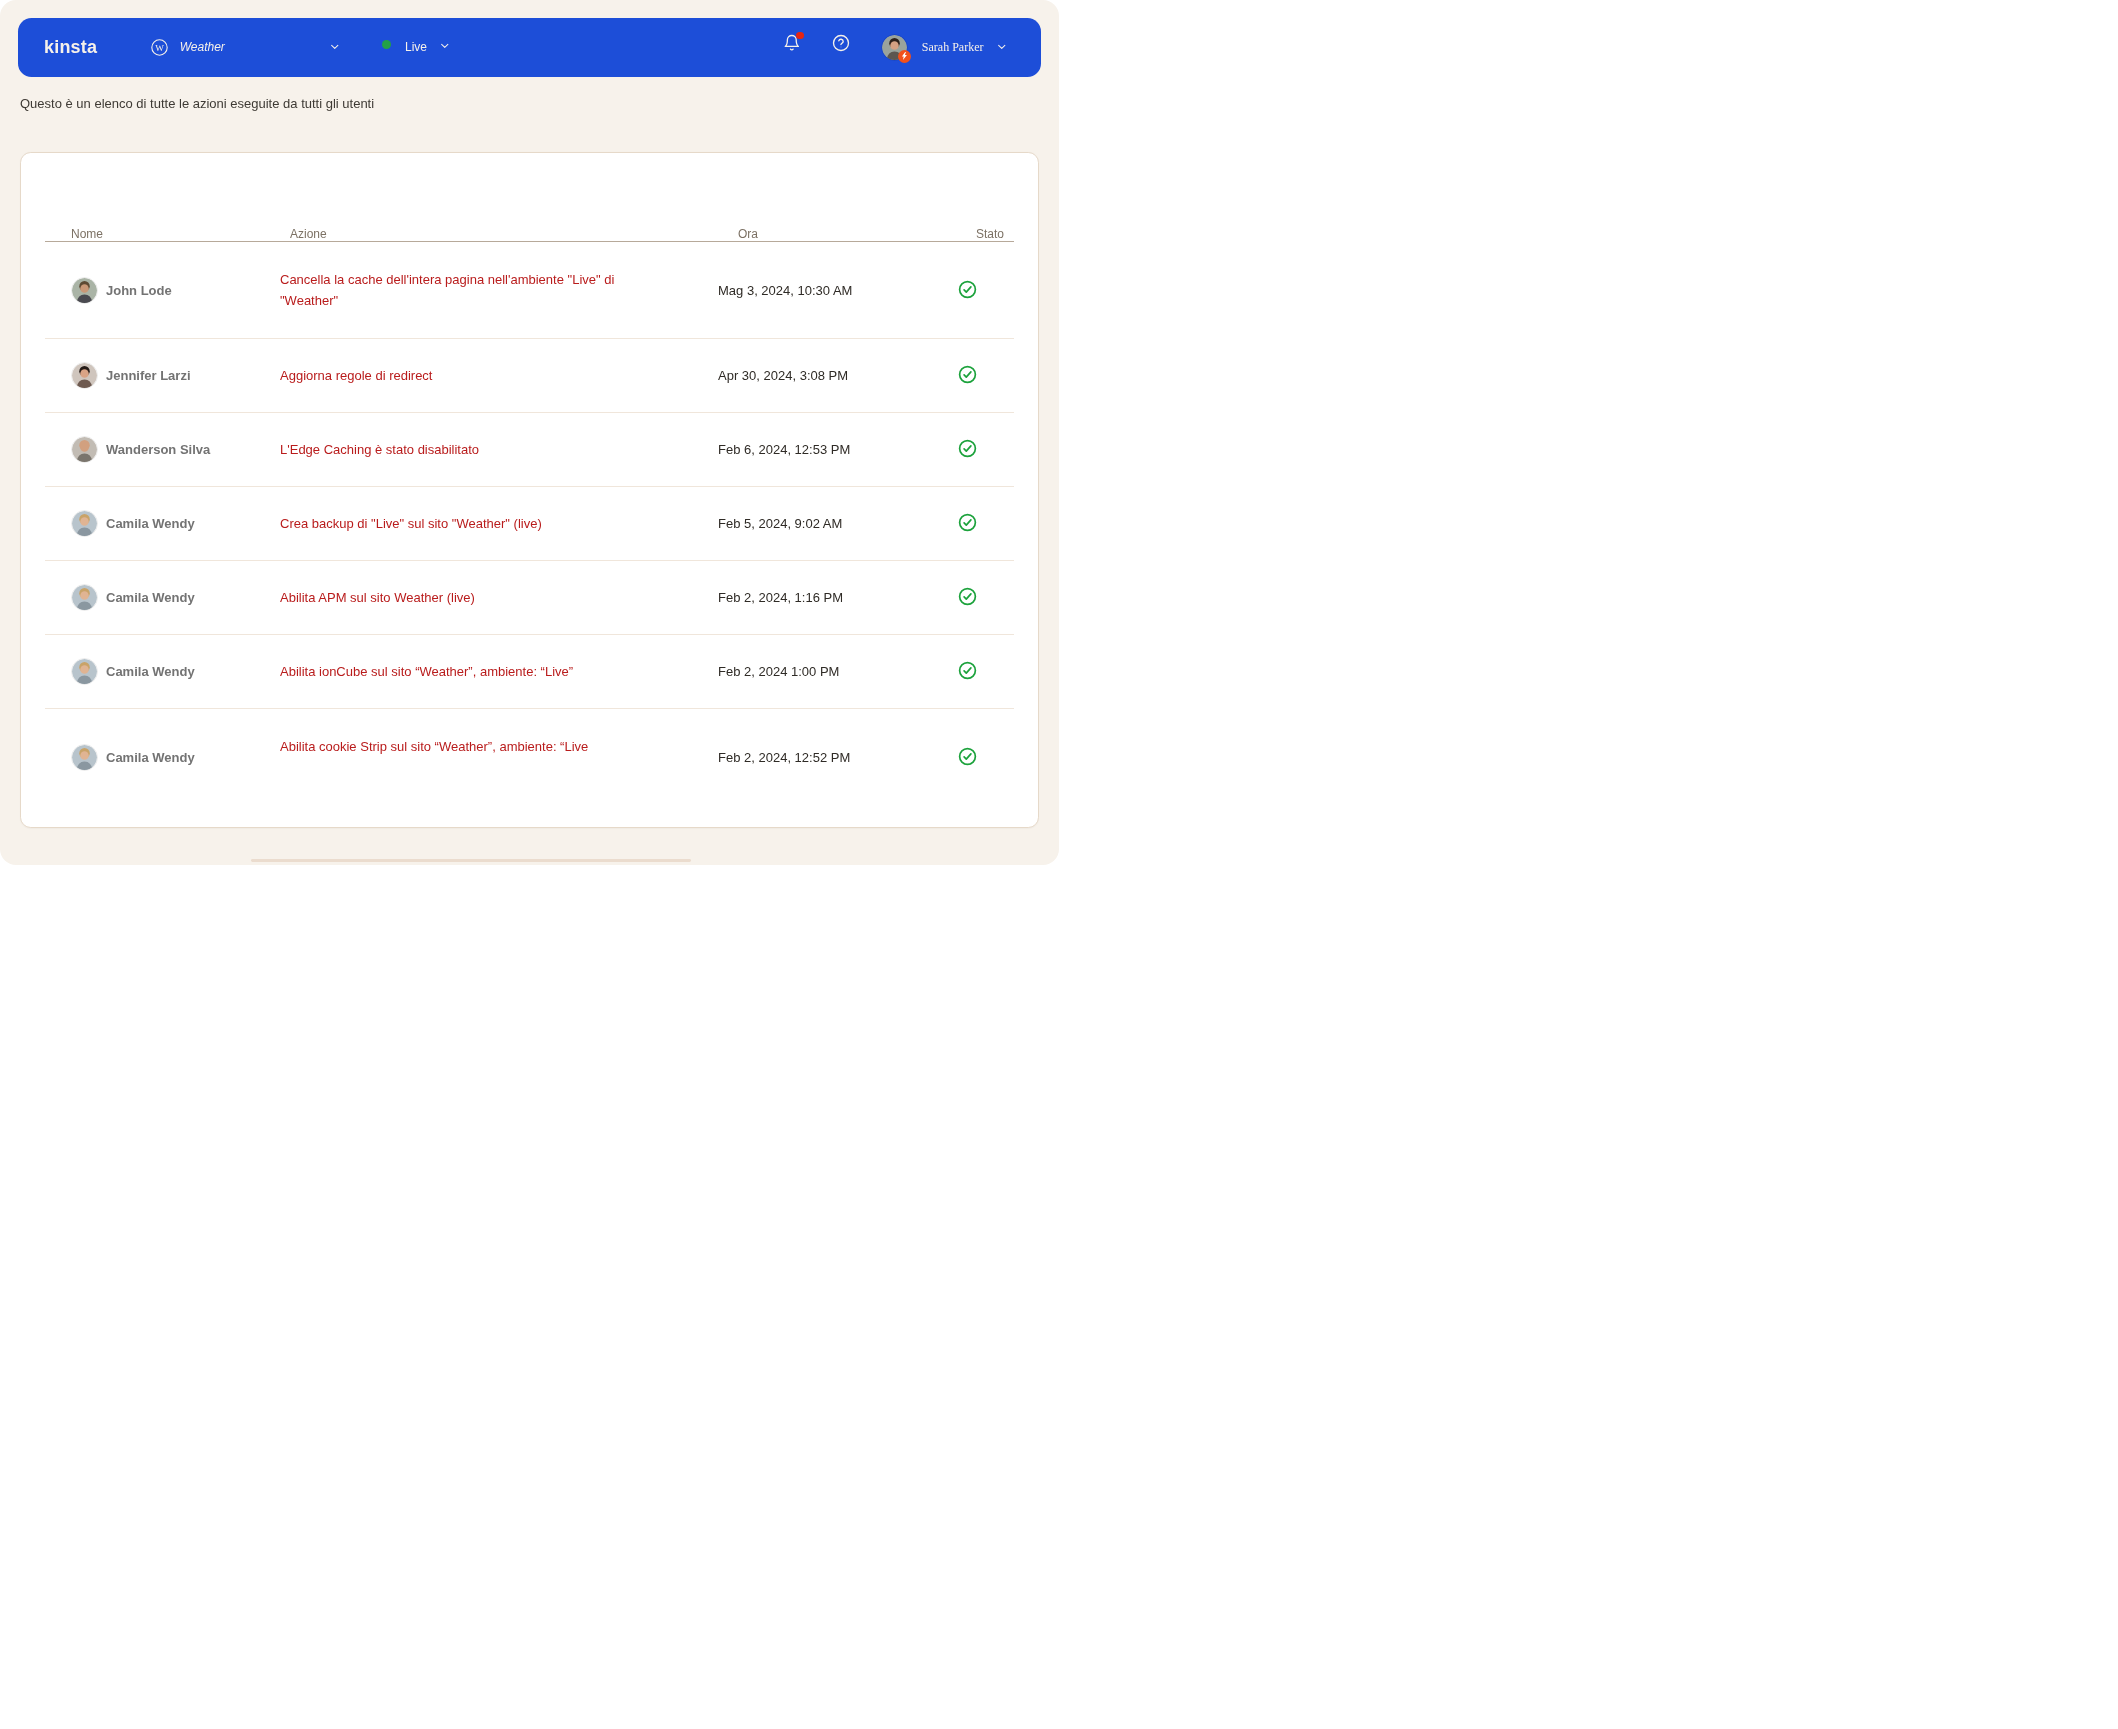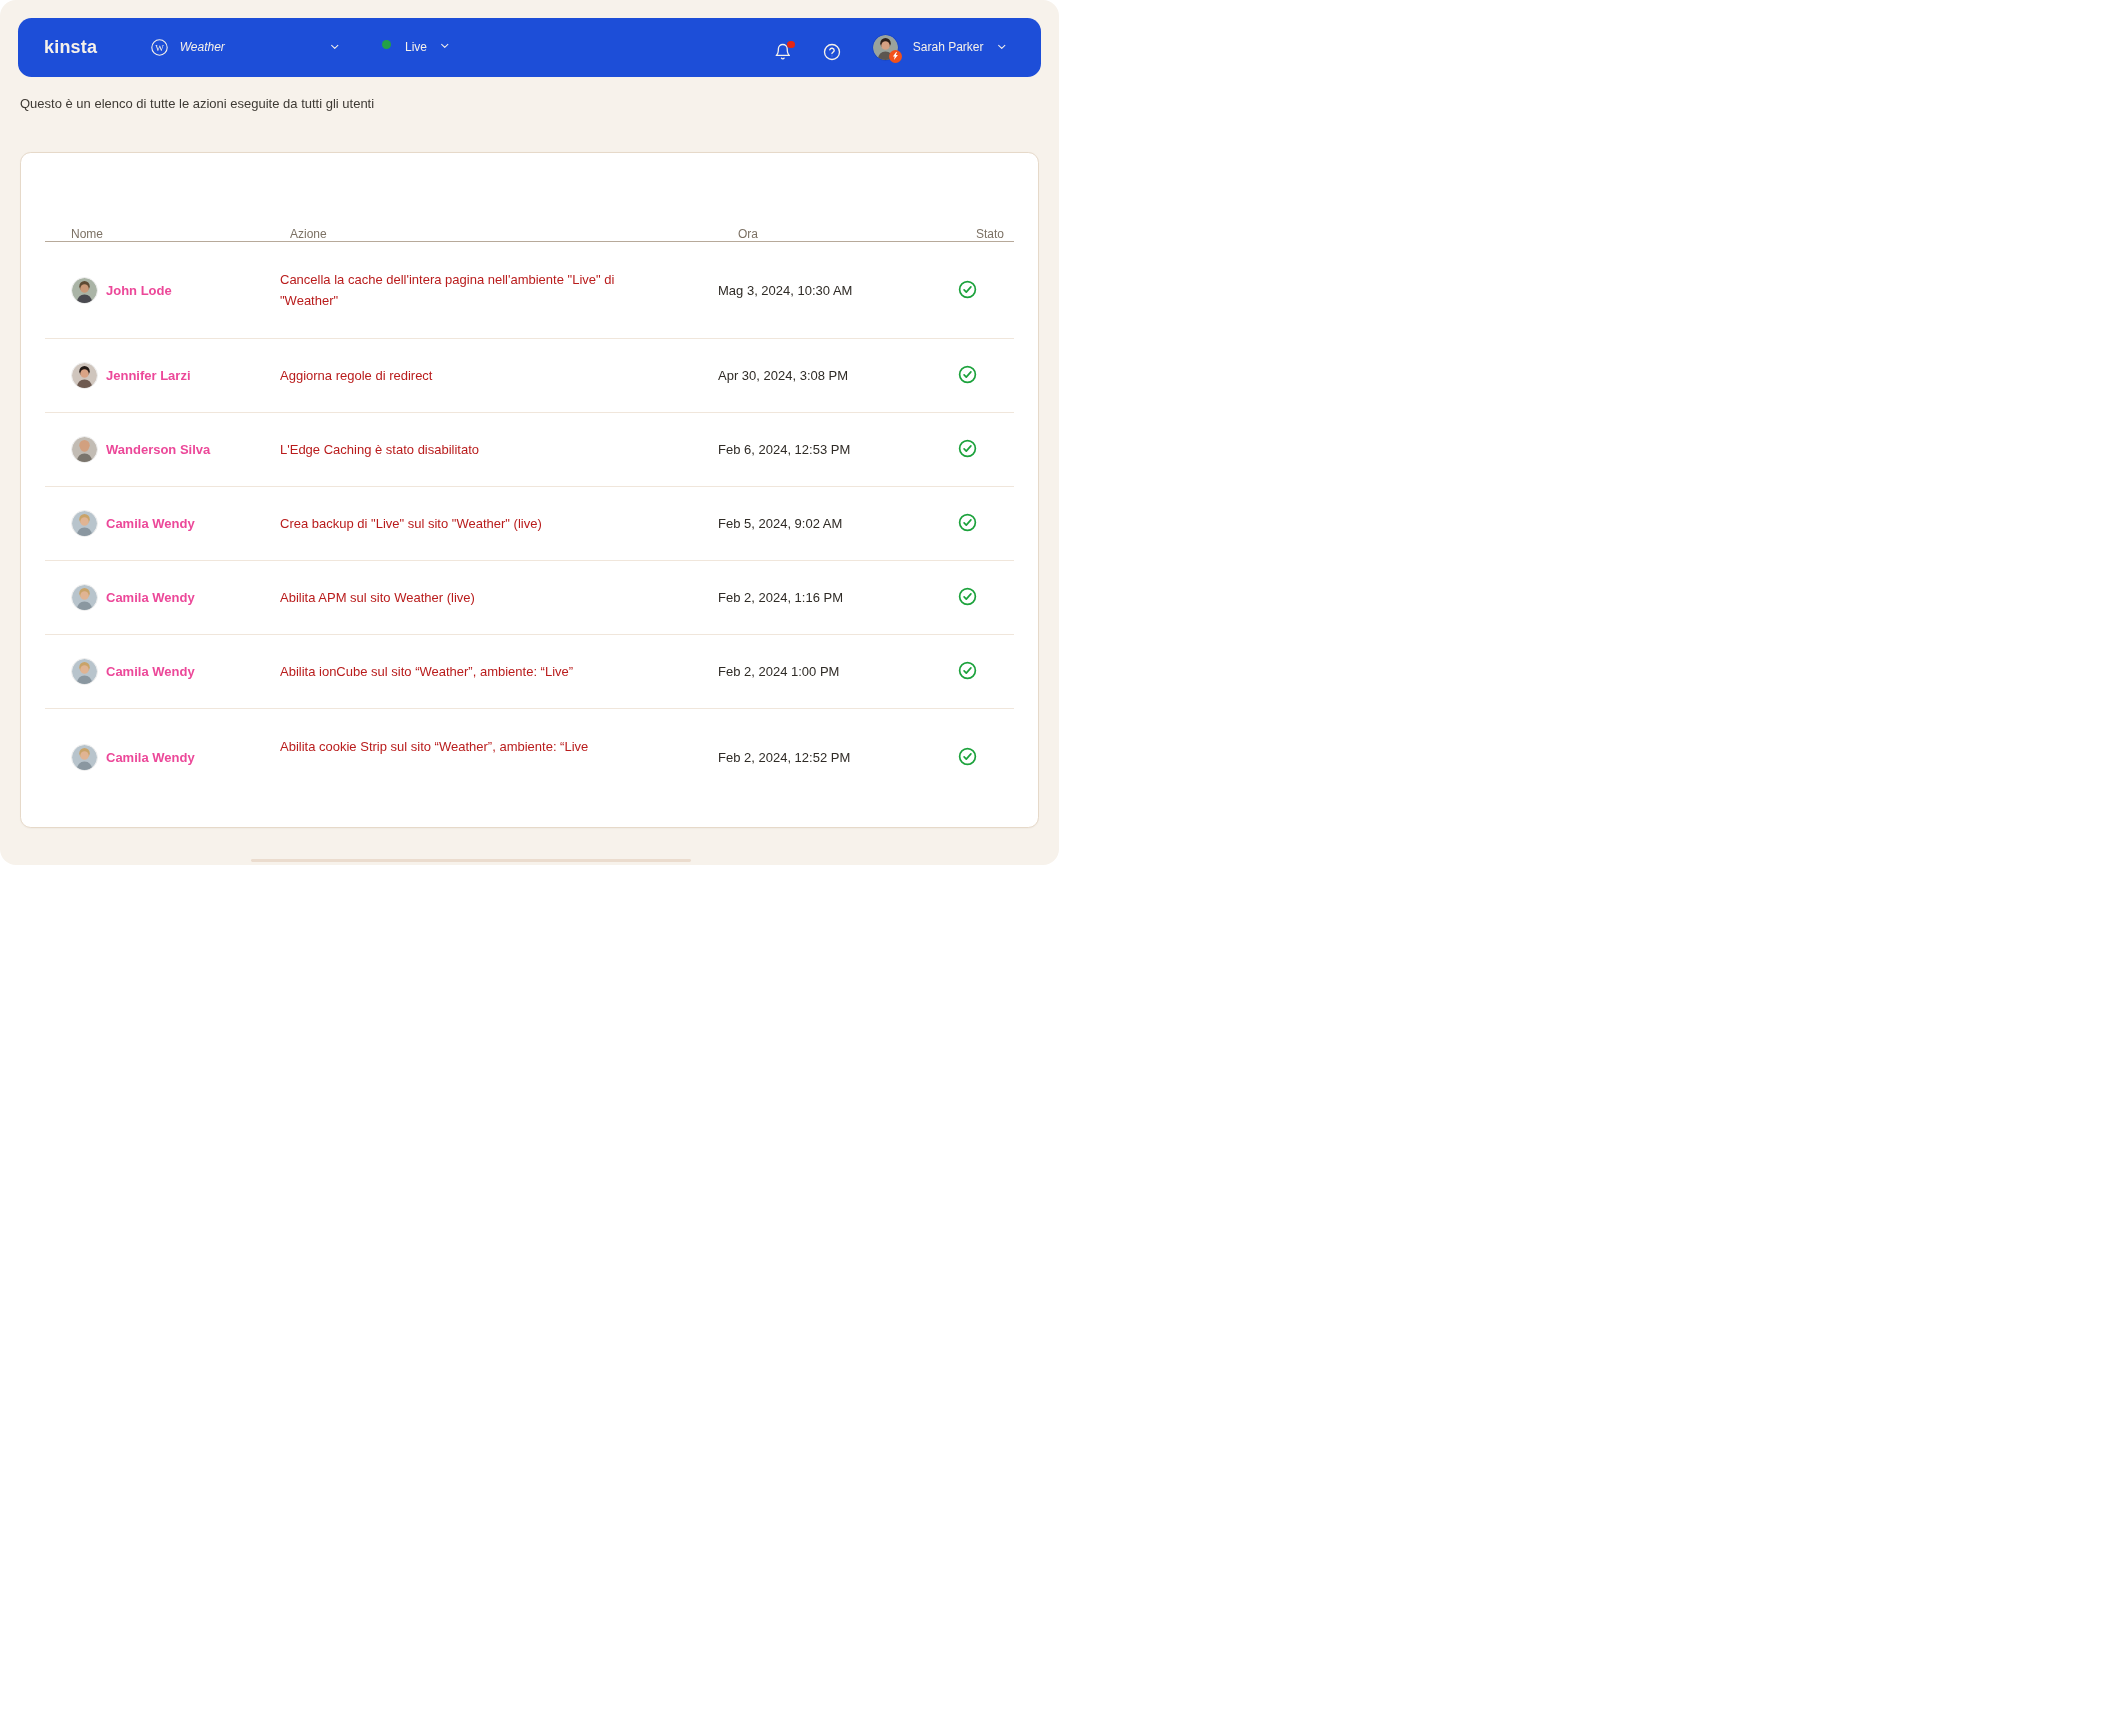--- a/index.html
+++ b/index.html
@@ -22,21 +22,21 @@
     margin-left:54px; width:189px; display:flex; align-items:center; cursor:pointer;
   }
   .site-select .wp { width:17px; height:17px; flex:0 0 auto; }
   .site-select .lbl { margin-left:11.5px; font-size:12px;font-style:italic; }
   .chev { margin-left:auto; width:11.5px; height:11.5px; flex:0 0 auto; }
   .chev svg, .iconbtn svg { display:block; }
   .env-select { margin-left:42px; display:flex; align-items:flex-start; cursor:pointer; }
   .env-dot { width:8.8px; height:8.8px; border-radius:50%; background:#23A047; }
   .env-select .lbl { margin-left:14px; font-size:12px; }
   .env-select .chev { margin-left:11.5px; }
-  .tb-right { margin-left:auto; display:flex; align-items:flex-end; }
+  .tb-right { margin-left:auto; display:flex; align-items:flex-start;font-family:Liberation Serif, serif; }
   .iconbtn { position:relative; background:none; border:none; padding:0; color:#F6F1EA; cursor:pointer; }
   .iconbtn.help { margin-left:32px; }
   .notif-dot {
     position:absolute; top:-2px; right:-3.4px; width:7.4px; height:7.4px;
     border-radius:50%; background:#E52512;
   }
   .user-menu { margin-left:31px; display:flex; align-items:center; cursor:pointer; }
   .user-menu .uname { margin-left:13.5px; font-size:12px; }
   .user-menu .chev { margin-left:12px; }
 
@@ -73,21 +73,21 @@
   }
   .thead {
     height:89px; align-items:end; 
     border-bottom:0.7px solid #B7A99A;
     color:#7C7164; font-size:12px;gap:10px;
   }
   .row { min-height:74px; border-bottom:0.7px solid #F0E6DB; }
   .row.tall { min-height:97px; }
   .row:last-child { border-bottom:none; }
   .name-cell { display:flex; align-items:center; }
-  .name-cell .pname { margin-left:8px; font-size:13px; font-weight:bold; color:#ec4899; }
+  .name-cell .pname { margin-left:8px; font-size:13px; font-weight:bold; color:#737373; }
   .action-cell { font-size:13px; line-height:21.6px; color:#b91c1c; }
   .action-text { display:inline-block; max-width:351px; }
   .row.clipped .action-text { position:relative; top:-10.8px; max-width:none; white-space:nowrap; }
   .time-cell { font-size:13px; color:#2F2B26; }
   .status-cell { display:flex; justify-content:center; }
 
   .partial-bar {
     position:absolute; left:251px; top:859px; width:440px; height:2.7px;
     background:#EBDCCE; border-radius:1.4px;
   }

